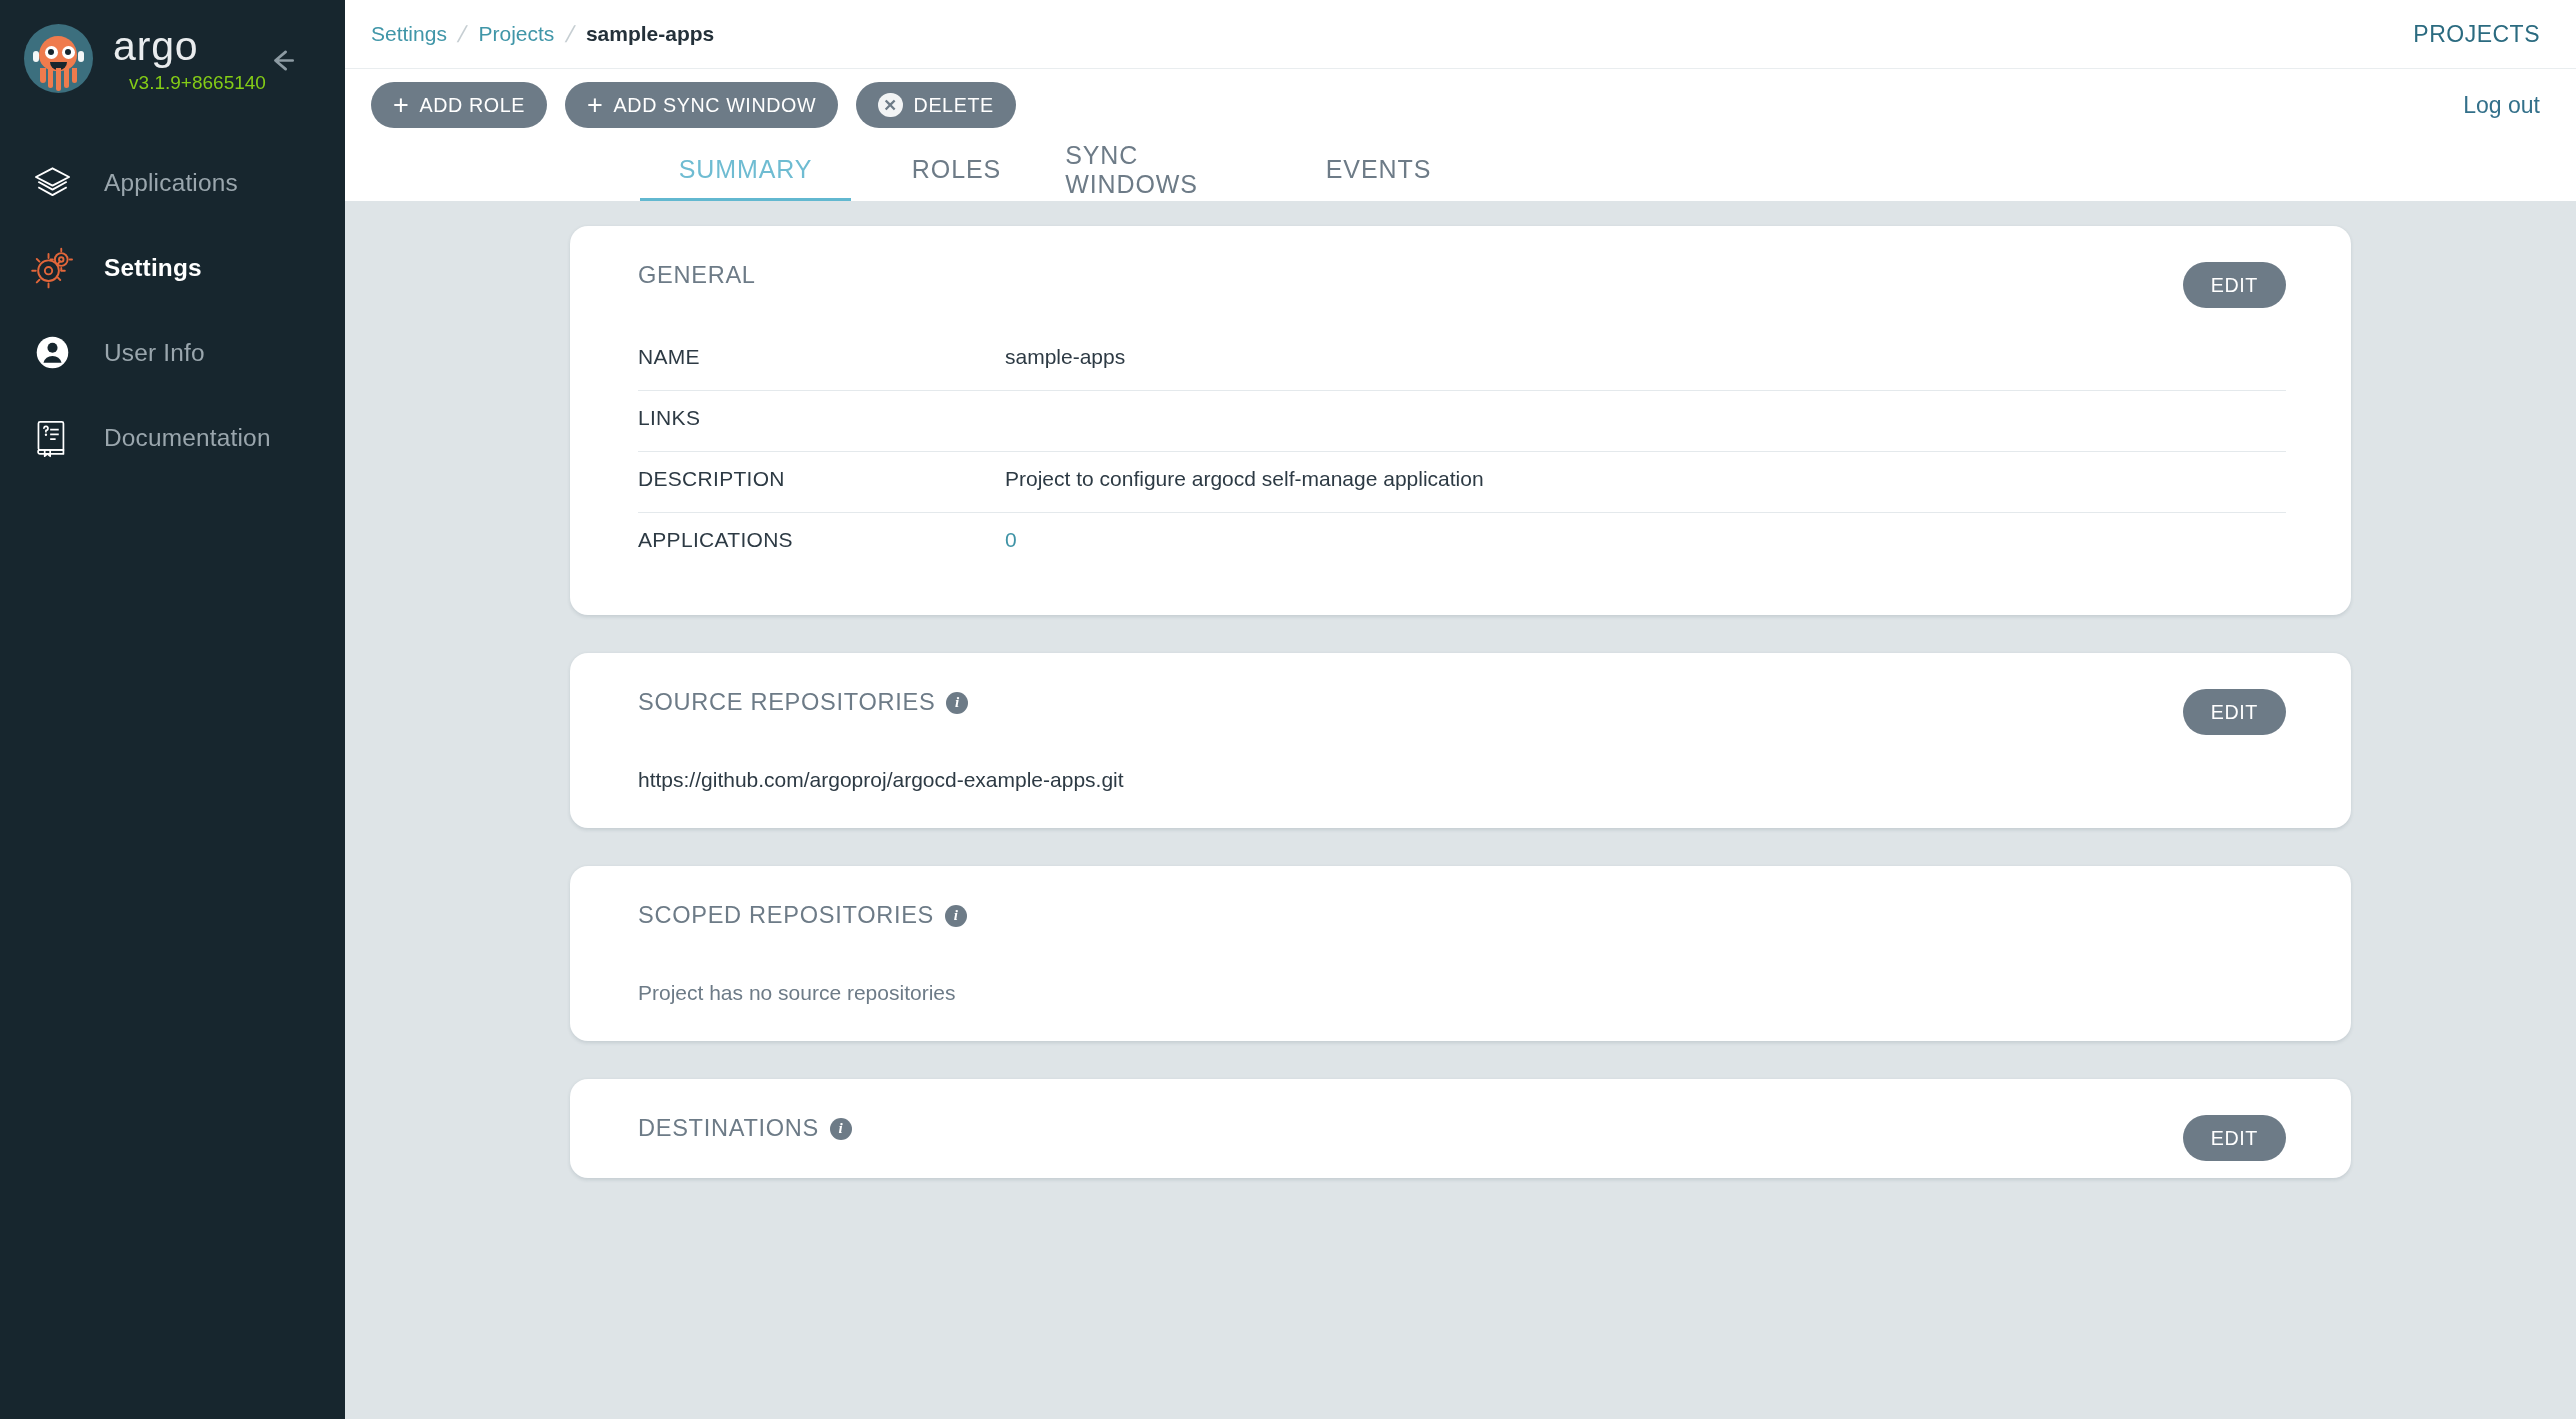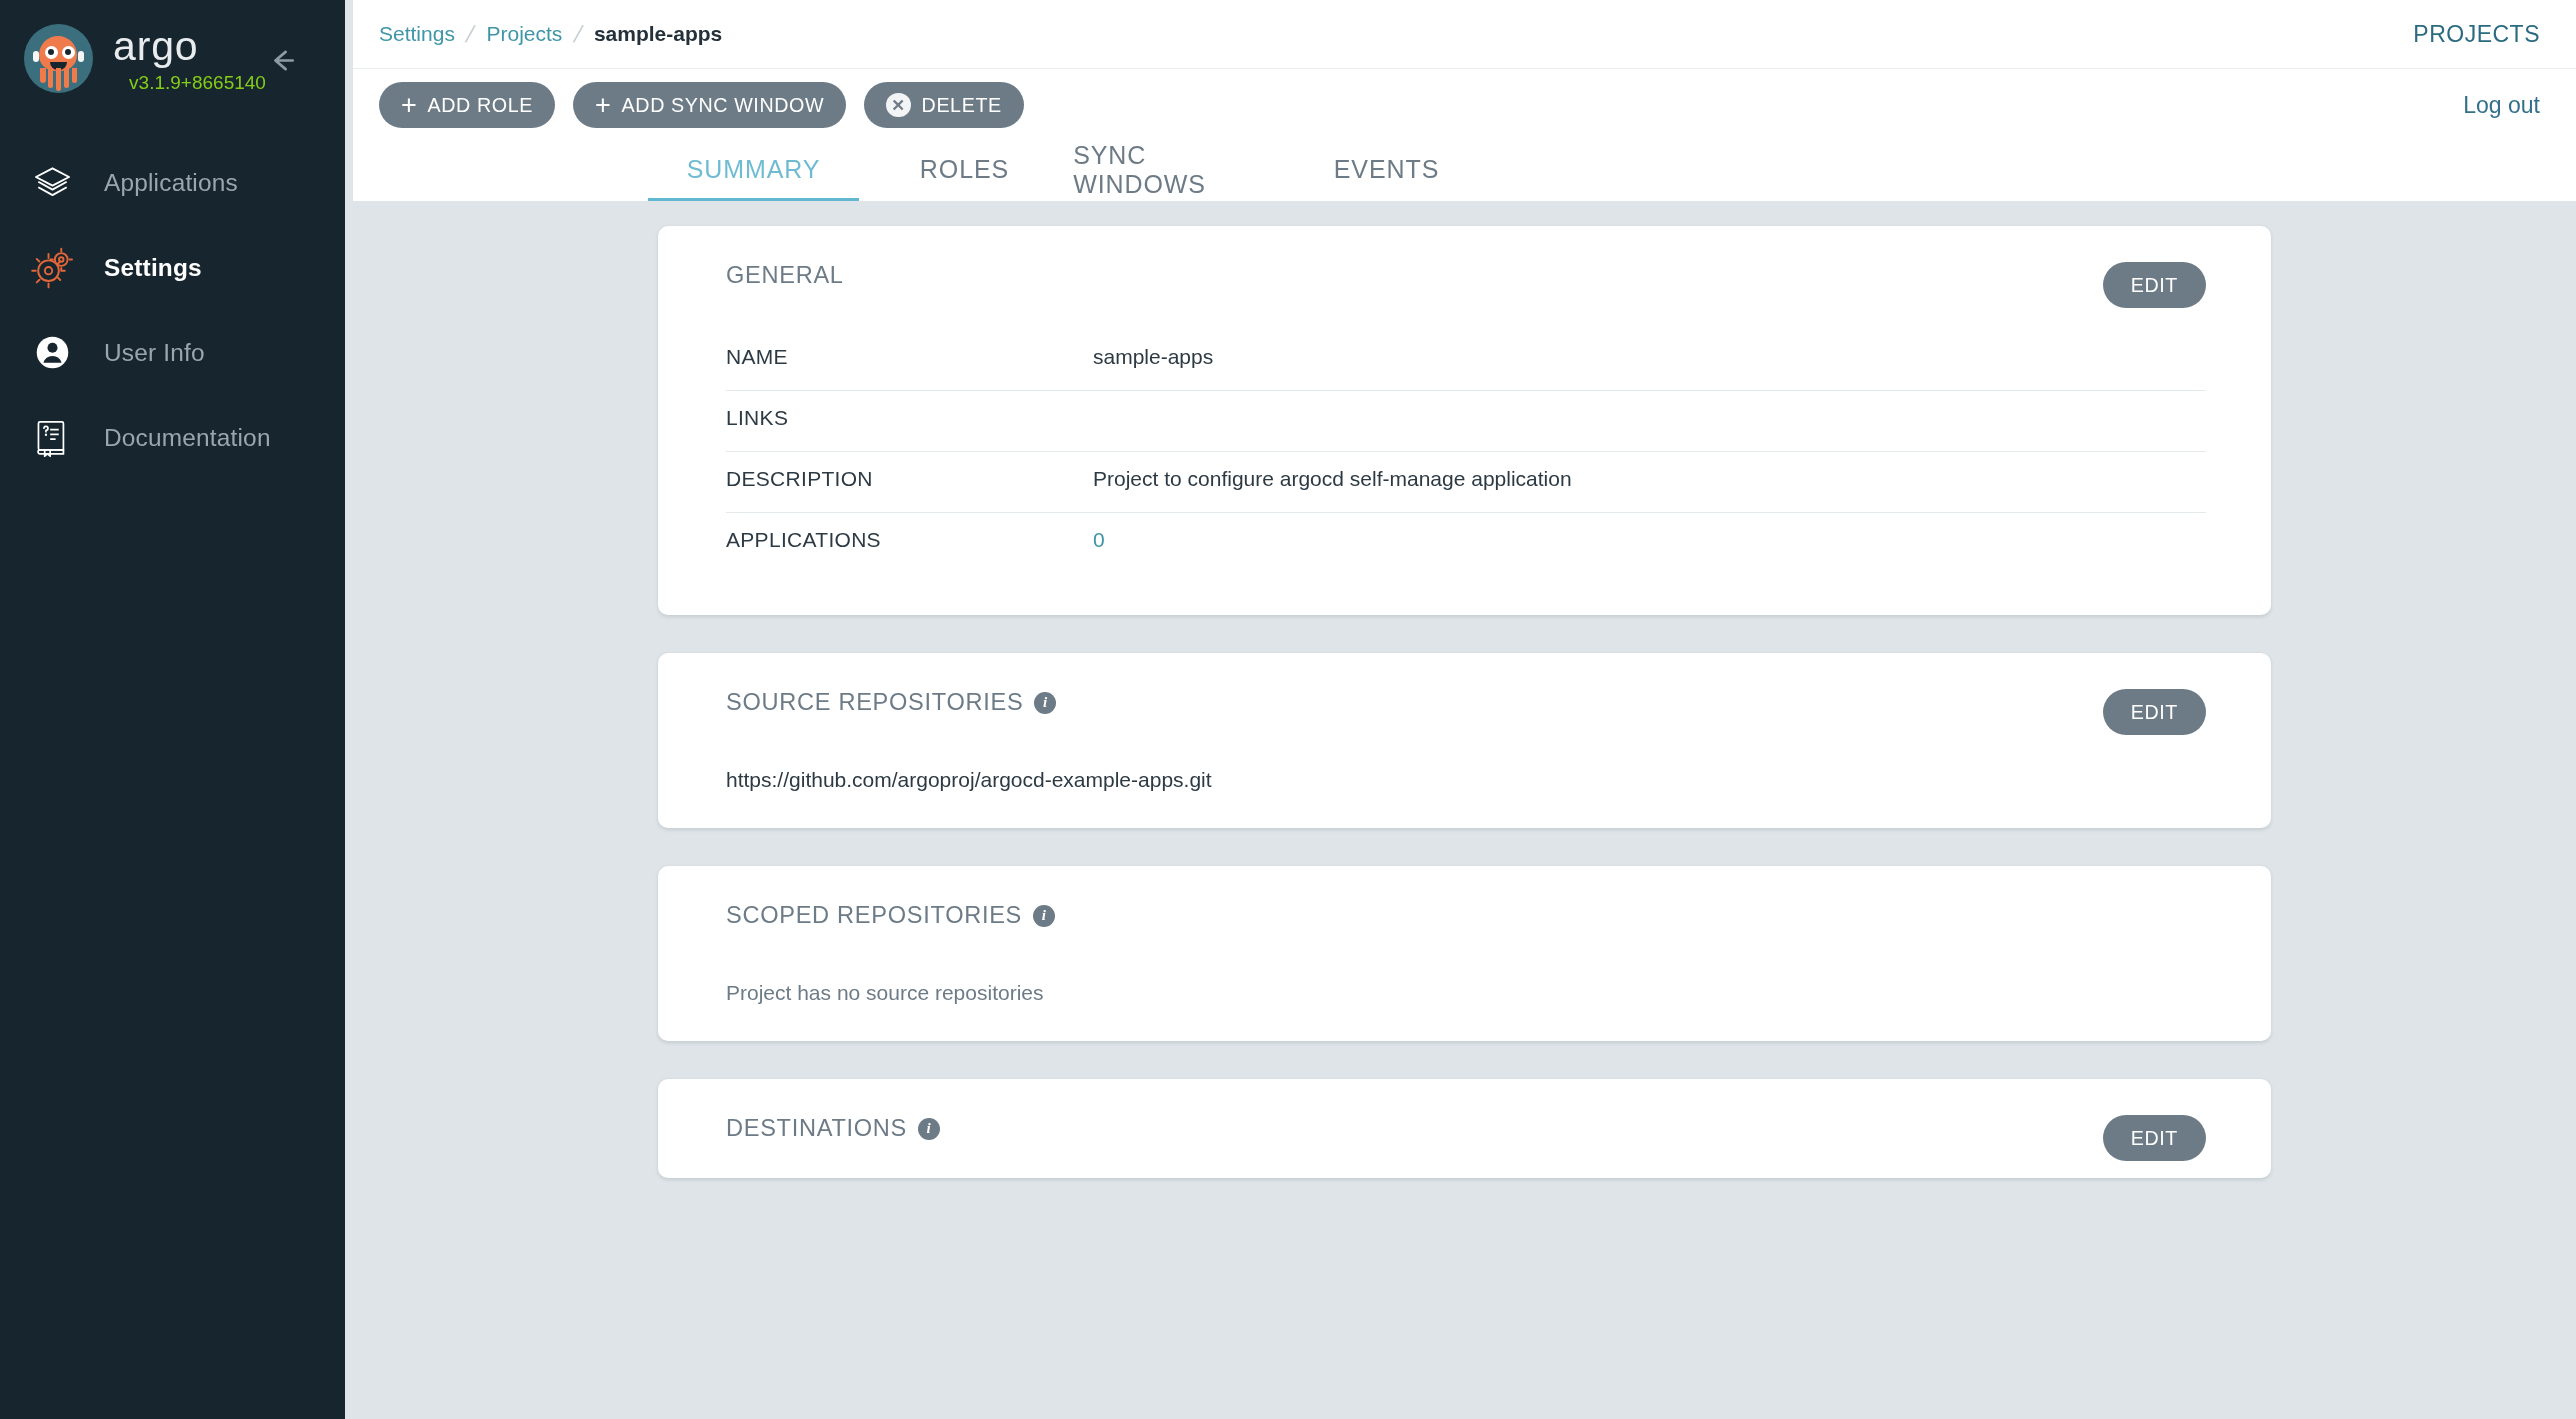--- a/index.html
+++ b/index.html
@@ -3,21 +3,21 @@
 <meta charset="utf-8">
 <style>
   * { box-sizing: border-box; margin: 0; padding: 0; }
   html, body {
     width: 2576px;
     height: 1420px;
     overflow: hidden;
     font-family: "Liberation Sans", sans-serif;
     background: #dee4e7;
   }
-  .app { display: flex; width: 2576px; height: 1420px; gap: 8px; }
+  .app { display: flex; width: 2576px; height: 1420px; }
 
   
   .sidebar {
     width: 345px;
     flex: 0 0 345px;
     background: #17262e;
     color: #ffffff;
     position: relative;
   }
   .sidebar-head {
@@ -222,24 +222,24 @@
     width: 211px;
   }
   .tab.active { color: #6fbcd2; border-bottom-color: #62b8d0; }
 
   .content {
     flex: 1 1 auto;
     overflow: hidden;
     padding: 25px 0 0 0;
   }
   .card {
-    width: 1613px;
+    width: 1781px;
     margin: 0 auto 38px auto;
     background: #ffffff;
-    border-radius: 10px;
+    border-radius: 18px;
     box-shadow: 0 1.6px 3.9px rgba(40,60,75,.13);
     padding: 36px 65px 36px 68px;
     position: relative;
   }
   .card.general { padding-bottom: 41px; }
   .card-title {
     font-size: 23.6px;
     color: #6d7b87;
     letter-spacing: 0.7px;
     display: flex;

